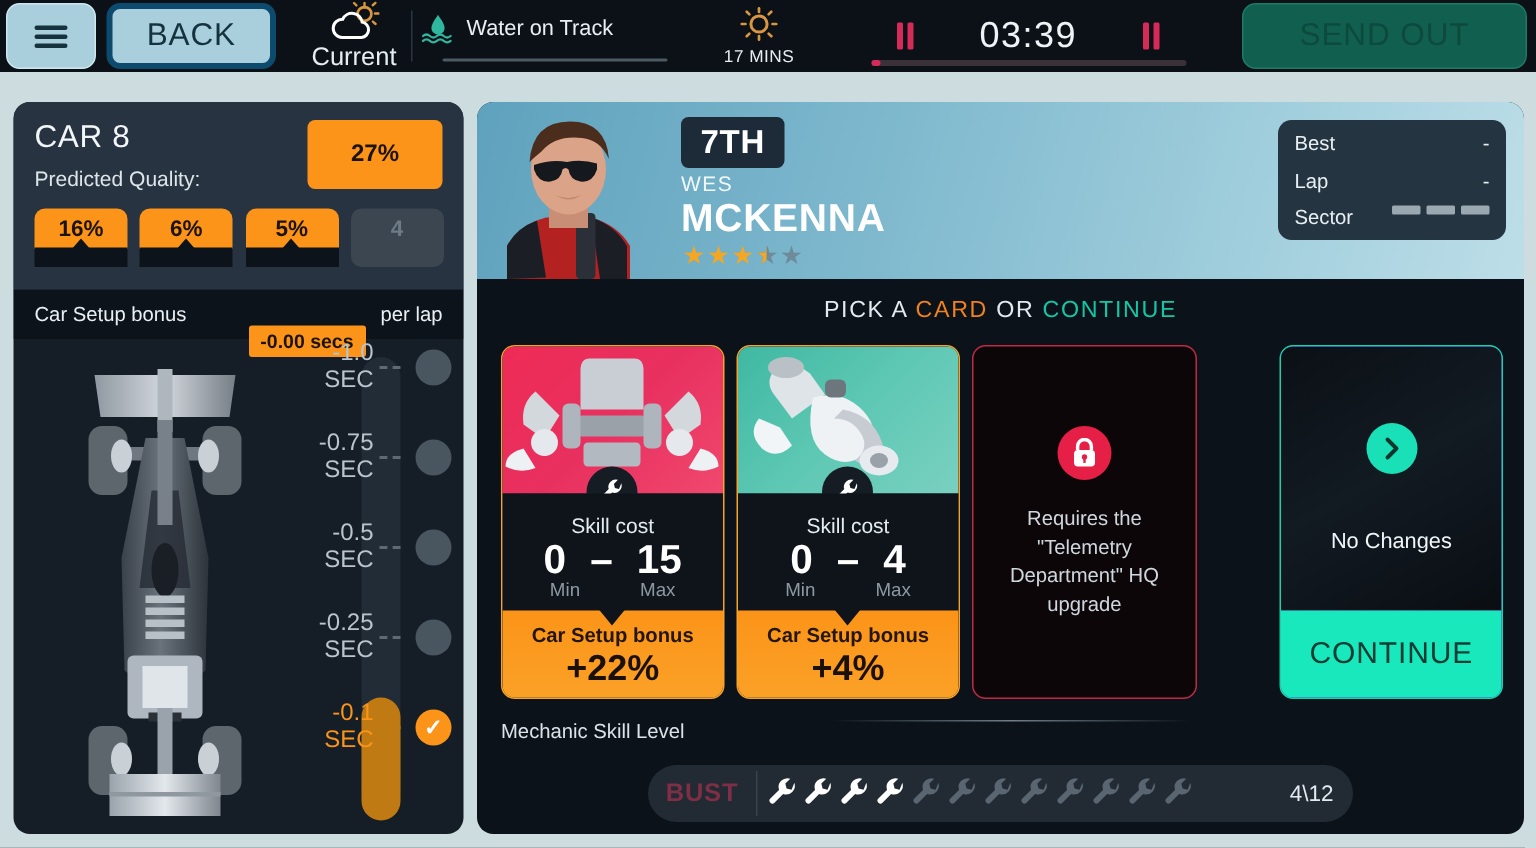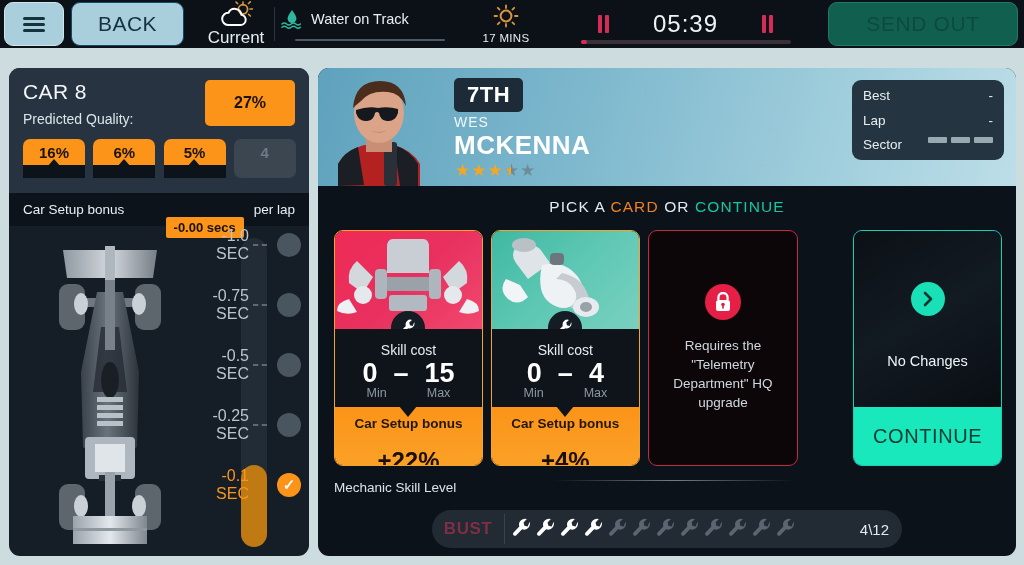--- a/index.html
+++ b/index.html
@@ -23,21 +23,21 @@
     display: flex; align-items: center; justify-content: center;
     border: 1px solid #cfe6ef;
   }
   .burger { width: 22px; }
   .burger span { display: block; height: 3px; background: #16323f; border-radius: 2px; margin: 3px 0; }
   .back-btn {
     width: 113px; height: 44px; margin-left: 7px;
     background: #a9cfdd; border-radius: 9px;
     display: flex; align-items: center; justify-content: center;
     color: #16323f; font-size: 21px; letter-spacing: .5px;
-    border: 1px solid #0c4a6e;
+    border: 4px solid #0c4a6e;
   }
   .weather-cur {
     margin-left: 20px; width: 64px;
     display: flex; flex-direction: column; align-items: center; justify-content: center;
   }
   .weather-cur .lbl { font-size: 17px; color: #e6eef2; margin-top: 1px; }
   .divider-v { width: 1px; height: 34px; background: #2b3740; margin: 0 6px 0 6px; }
   .track-state { display: flex; flex-direction: column; justify-content: center; width: 176px; }
   .track-state .row { display: flex; align-items: center; gap: 8px; }
   .track-state .txt { font-size: 14.5px; color: #e8eef2; }
@@ -214,21 +214,21 @@
   .bonus-sect {
     height: 60px; background: linear-gradient(180deg,#fb9418 0%,#fba128 100%);
     text-align: center; padding-top: 9px; position: relative;
   }
   .bonus-arrow {
     position: absolute; left: 50%; top: -1px; transform: translateX(-50%);
     width: 0; height: 0; border-left: 9px solid transparent; border-right: 9px solid transparent;
     border-top: 11px solid #0e141a;
   }
   .bonus-lbl { font-size: 13.5px; color: #241605; font-weight: bold; }
-  .bonus-val { font-size: 24px; font-weight: bold; color: #1b1005; margin-top: 16px; }
+  .bonus-val { font-size: 24px; font-weight: bold; color: #1b1005; margin-top: 1px; }
 
   .card.locked {
     background: #0d0609; border: 1.5px solid #c02a46;
     display: flex; flex-direction: column; align-items: center; justify-content: center; padding: 0 12px;
   }
   .lock-circle {
     width: 36px; height: 36px; border-radius: 50%; background: #e51f45;
     display: flex; align-items: center; justify-content: center; margin-bottom: 16px;
   }
   .lock-text { text-align: center; font-size: 13.5px; line-height: 19px; color: #cfd7dd; }
@@ -331,21 +331,21 @@
         </g>
       </svg>
       <div class="lbl">17 MINS</div>
     </div>
 
     <div class="timer-wrap">
       <div class="pause-ico">
           <i></i>
           <i></i>
         </div>
-      <div class="timer-txt">05:39</div>
+      <div class="timer-txt">03:39</div>
       <div class="pause-ico">
           <i></i>
           <i></i>
         </div>
       <div class="timer-track">
         <div class="timer-fill"></div>
       </div>
     </div>
 
     <div class="sendout-btn">

